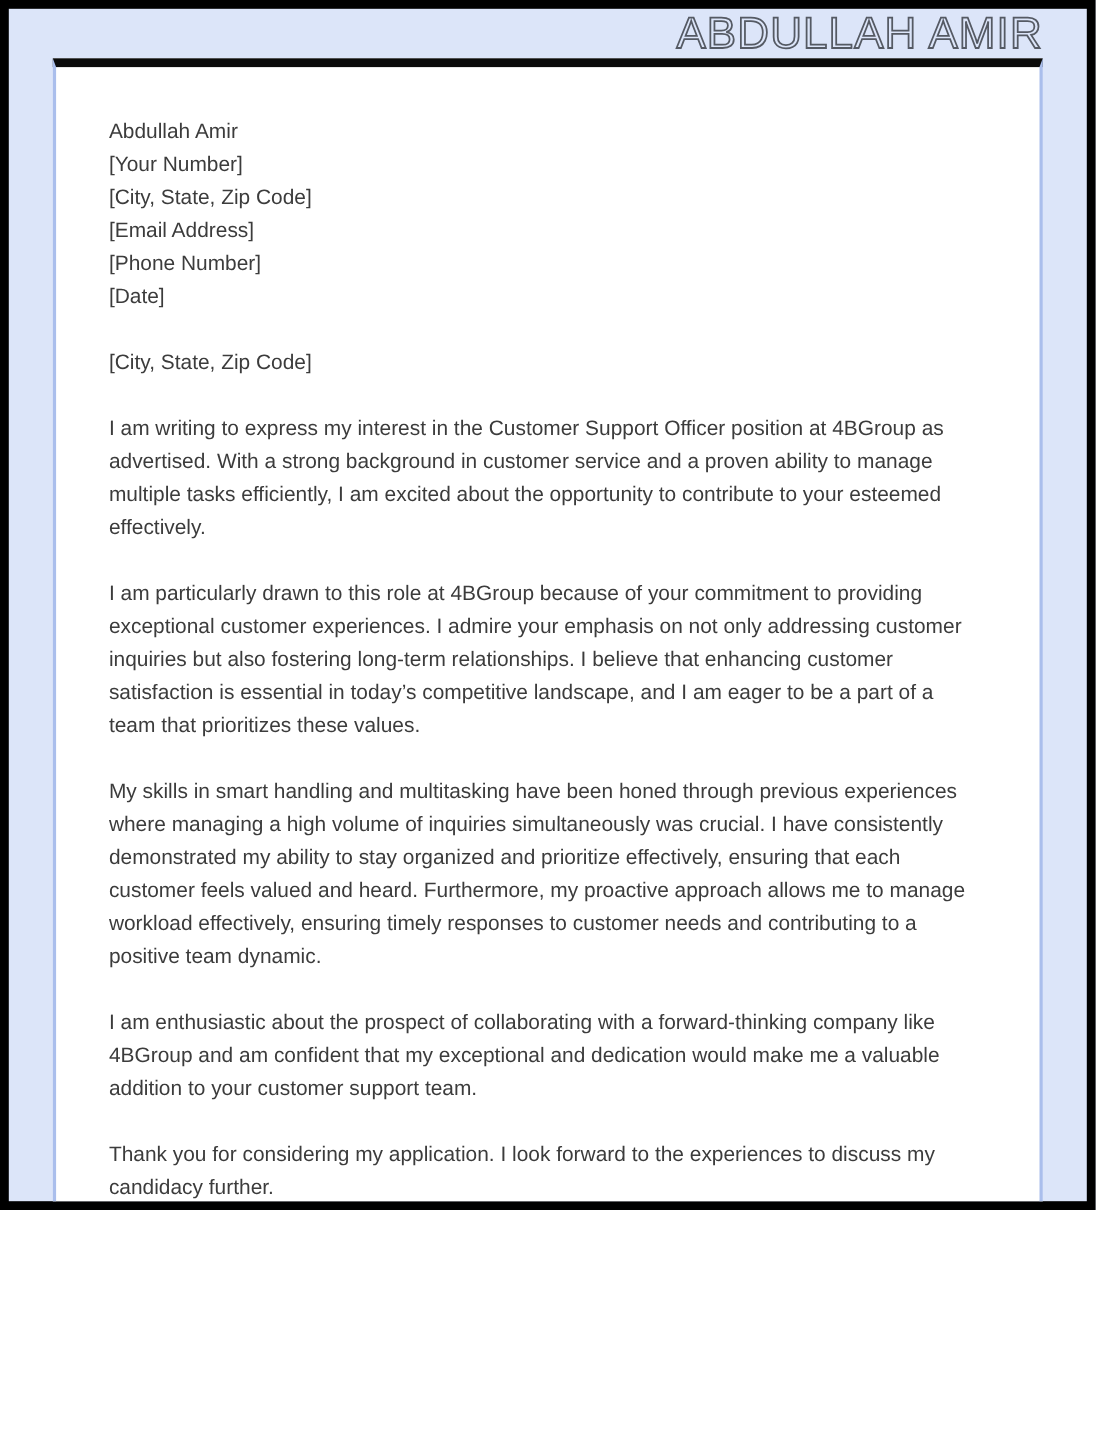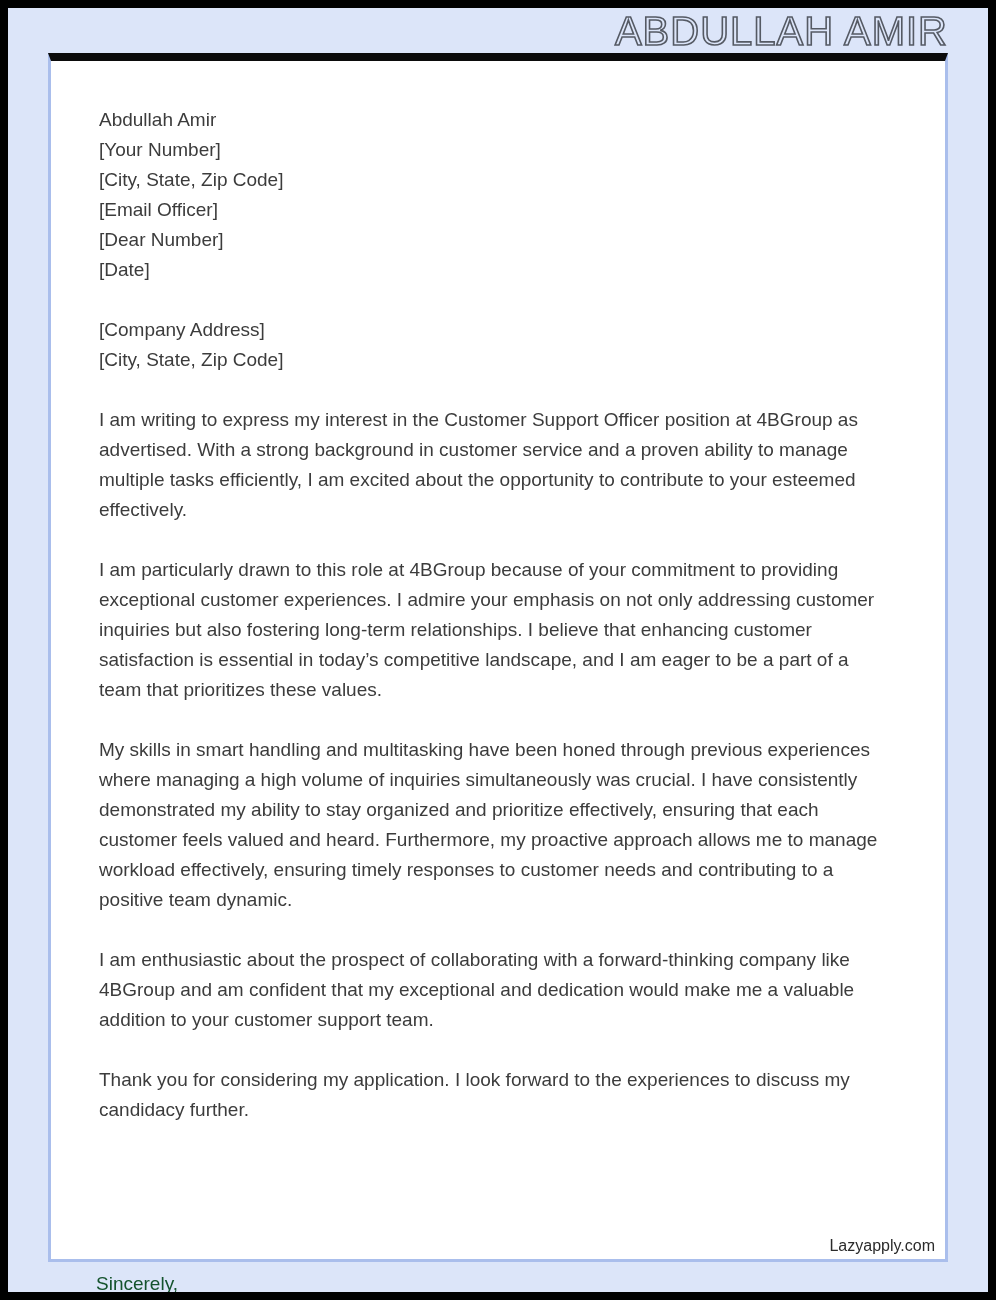--- a/index.html
+++ b/index.html
@@ -6,21 +6,21 @@
 
   html, body {
     width: 996px;
     height: 1300px;
     font-family: "Liberation Sans", "DejaVu Sans", sans-serif;
   }
 
   .page {
     position: relative;
     width: 996px;
-    height: 1300px;
+    height: 1100px;
     background: #dce5f9;
     border: 8px solid #000000;
     overflow: hidden;
   }
 
   
   .header-band {
     height: 45px;
     margin: 0 40px;
     display: flex;
@@ -85,27 +85,26 @@
   <div class="header-band">
     <div class="header-name">ABDULLAH AMIR</div>
   </div>
 
   <div class="card">
 
     <div class="block">
       <div>Abdullah Amir</div>
       <div>[Your Number]</div>
       <div>[City, State, Zip Code]</div>
-      <div>[Email Officer]</div>
-      <div>[Dear Number]</div>
+      <div>[Email Address]</div>
+      <div>[Phone Number]</div>
       <div>[Date]</div>
     </div>
 
     <div class="block">
-      <div>[Company Address]</div>
       <div>[City, State, Zip Code]</div>
     </div>
 
 
     <div class="block para">I am writing to express my interest in the Customer Support Officer position at 4BGroup as advertised. With a strong background in customer service and a proven ability to manage multiple tasks efficiently, I am excited about the opportunity to contribute to your esteemed effectively.</div>
     <div class="block para">I am particularly drawn to this role at 4BGroup because of your commitment to providing exceptional customer experiences. I admire your emphasis on not only addressing customer inquiries but also fostering long-term relationships. I believe that enhancing customer satisfaction is essential in today’s competitive landscape, and I am eager to be a part of a team that prioritizes these values.</div>
     <div class="block para">My skills in smart handling and multitasking have been honed through previous experiences where managing a high volume of inquiries simultaneously was crucial. I have consistently demonstrated my ability to stay organized and prioritize effectively, ensuring that each customer feels valued and heard. Furthermore, my proactive approach allows me to manage workload effectively, ensuring timely responses to customer needs and contributing to a positive team dynamic.</div>
     <div class="block para">I am enthusiastic about the prospect of collaborating with a forward-thinking company like 4BGroup and am confident that my exceptional and dedication would make me a valuable addition to your customer support team.</div>
     <div class="block para">Thank you for considering my application. I look forward to the experiences to discuss my candidacy further.</div>
 

